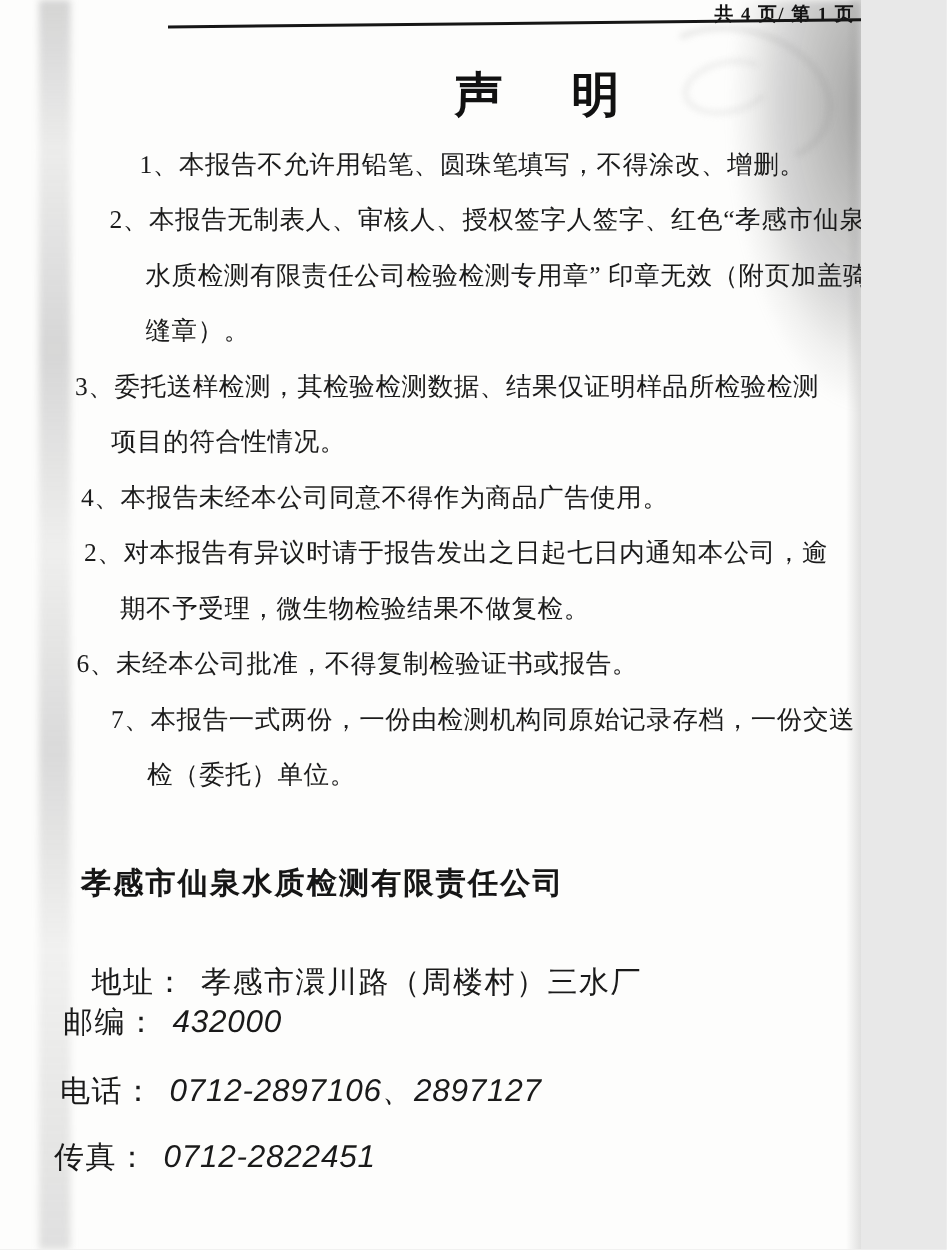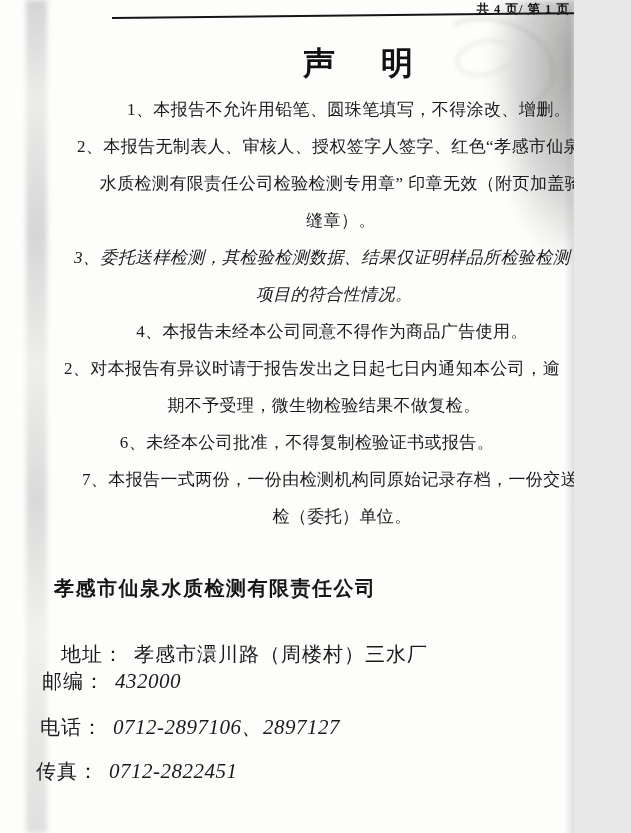--- a/index.html
+++ b/index.html
@@ -64,53 +64,53 @@
   }
 
   
   .doc-title {
     position: absolute; left: 303px; top: 42px;
     font-size: 32px; font-weight: bold; letter-spacing: 7px;
     color: #111;
   }
 
   
-  .list { position: absolute; left: 0; top: 91px; text-align: center; }
+  .list { position: absolute; left: 0; top: 91px; }
   .item {
     width: 512px;
     font-size: 17px;
     line-height: 37px;
     letter-spacing: 0.4px;
     padding-left: 24px;
     text-indent: -24px;
     color: #1b1b1b;
   }
   .m1 { margin-left: 93px; }
   .m2 { margin-left: 73px; }
-  .m3 { margin-left: 66px; font-style: italic; }
-  .m4 { margin-left: 76px; }
+  .m3 { margin-left: 50px; }
+  .m4 { margin-left: 54px; }
   .m5 { margin-left: 56px; }
   .m6 { margin-left: 51px; }
   .m7 { margin-left: 74px; }
 
   
   .company-name {
     position: absolute; left: 54px; top: 575px;
     font-family: "Liberation Sans", sans-serif;
     font-size: 20px; font-weight: bold; letter-spacing: 1.5px;
     color: #161616;
   }
   .contact-line { position: absolute; font-size: 20px; letter-spacing: 1px; color: #1a1a1a; }
   .line-addr { left: 61px; top: 623px; margin-top: 18px; }
   .line-post { left: 42px; top: 668px; }
   .line-tel  { left: 40px; top: 713px; }
   .line-fax  { left: 36px; top: 758px; }
   .c-label { margin-right: 10px; }
   .c-digits {
-    font-family: Liberation Serif, serif;
+    font-family: Liberation Sans, sans-serif;
     font-style: italic;
     font-size: 21px;
     letter-spacing: 0.5px;
   }
 </style>
 </head>
 <body>
 
 <div class="page">
 

